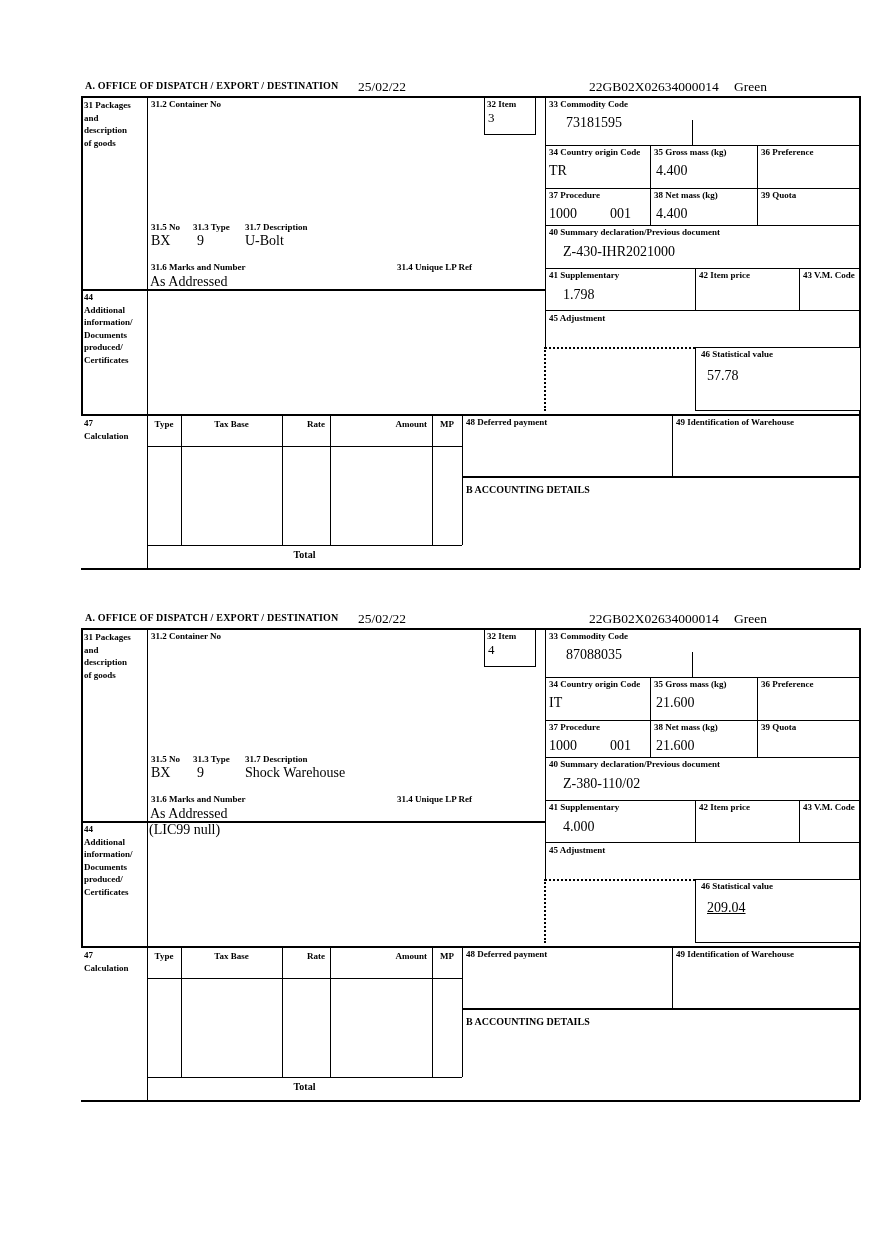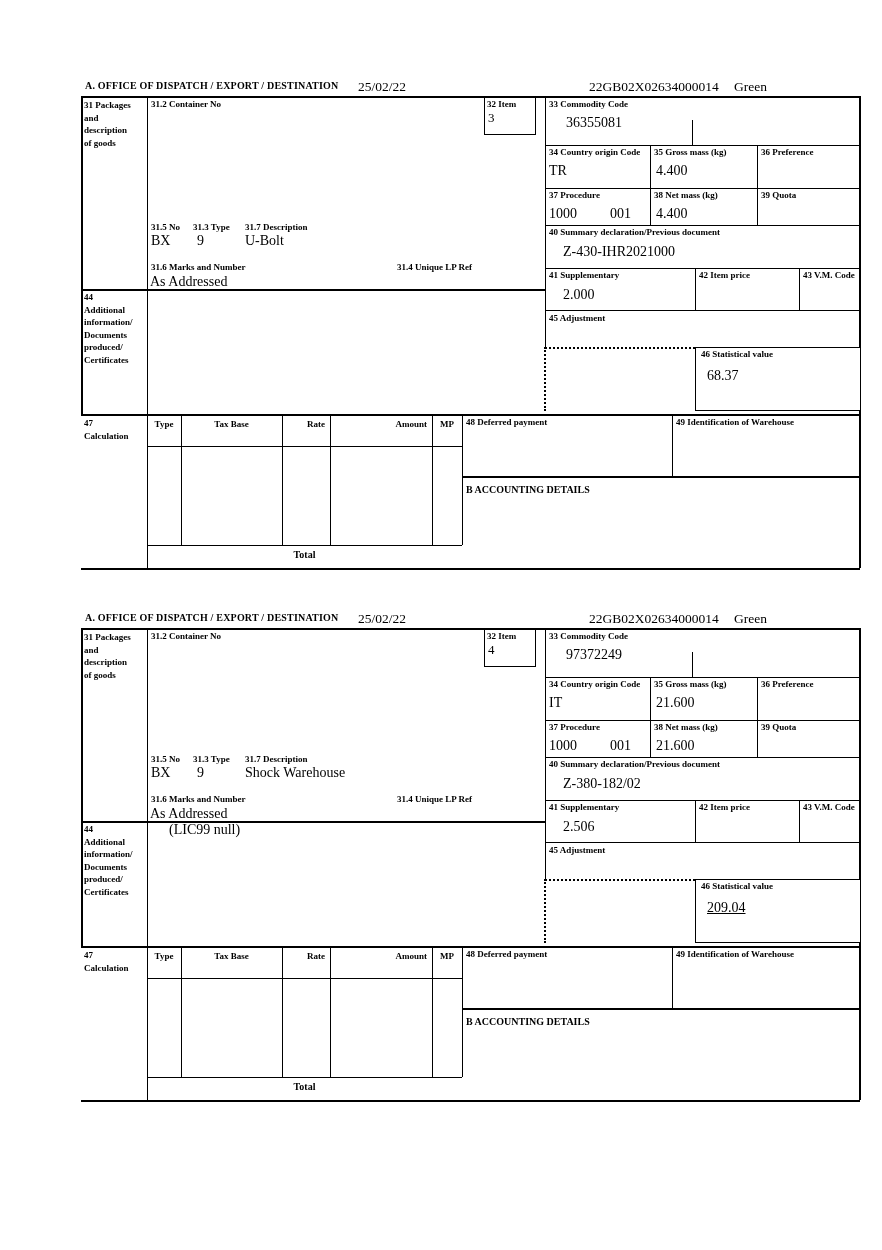--- a/index.html
+++ b/index.html
@@ -54,21 +54,21 @@
 
     <div class="lab" style="left:151px; top:21px;">31.2 Container No</div>
 
     <div class="vl" style="left:484px; top:20px; height:36px;"></div>
     <div class="vl" style="left:535px; top:20px; height:36px;"></div>
     <div class="hl" style="left:484px; top:56px; width:52px;"></div>
     <div class="lab" style="left:487px; top:21px;">32 Item</div>
     <div class="val-sm" style="left:488px; top:32px;">3</div>
 
     <div class="lab" style="left:549px; top:21px;">33 Commodity Code</div>
-    <div class="val" style="left:566px; top:37px;">36355081</div>
+    <div class="val" style="left:566px; top:37px;">73181595</div>
     <div class="vl" style="left:692px; top:42px; height:25px;"></div>
 
     <div class="hl" style="left:545px; top:67px; width:315px;"></div>
     <div class="hl" style="left:545px; top:110px; width:315px;"></div>
     <div class="hl" style="left:545px; top:147px; width:315px;"></div>
     <div class="hl" style="left:545px; top:190px; width:315px;"></div>
     <div class="hl" style="left:545px; top:232px; width:315px;"></div>
     <div class="vl" style="left:650px; top:67px; height:80px;"></div>
     <div class="vl" style="left:757px; top:67px; height:80px;"></div>
     <div class="vl" style="left:695px; top:190px; height:42px;"></div>
@@ -96,40 +96,40 @@
 
     <div class="lab" style="left:549px; top:149px;">40 Summary declaration/Previous document</div>
     <div class="val" style="left:563px; top:166px;">Z-430-IHR2021000</div>
 
     <div class="lab" style="left:151px; top:184px;">31.6 Marks and Number</div>
     <div class="lab" style="left:397px; top:184px;">31.4 Unique LP Ref</div>
     <div class="val" style="left:150px; top:196px;">As Addressed</div>
     <div class="hl2" style="left:81px; top:211px; width:464px;"></div>
 
     <div class="lab" style="left:549px; top:192px;">41 Supplementary</div>
-    <div class="val" style="left:563px; top:209px;">2.000</div>
+    <div class="val" style="left:563px; top:209px;">1.798</div>
     <div class="lab" style="left:699px; top:192px;">42 Item price</div>
     <div class="lab" style="left:803px; top:192px;">43 V.M. Code</div>
 
     <div class="lab-block" style="left:84px; top:213px;">
       <div class="labline">44</div>
       <div class="labline">Additional</div>
       <div class="labline">information/</div>
       <div class="labline">Documents</div>
       <div class="labline">produced/</div>
       <div class="labline">Certificates</div>
     </div>
     <div class="val" style="left:149px; top:212px;"></div>
 
     <div class="lab" style="left:549px; top:235px;">45 Adjustment</div>
 
     <div class="hd" style="left:545px; top:269px; width:150px;"></div>
     <div class="rect" style="left:695px; top:269px; width:164px; height:62px;"></div>
     <div class="lab" style="left:701px; top:271px;">46 Statistical value</div>
-    <div class="val" style="left:707px; top:290px;">68.37</div>
+    <div class="val" style="left:707px; top:290px;">57.78</div>
 
     <div class="hl2" style="left:81px; top:336px; width:779px;"></div>
     <div class="lab-block" style="left:84px; top:339px;">
       <div class="labline">47</div>
       <div class="labline">Calculation</div>
     </div>
     <div class="vl" style="left:181px; top:336px; height:131px;"></div>
     <div class="vl" style="left:282px; top:336px; height:131px;"></div>
     <div class="vl" style="left:330px; top:336px; height:131px;"></div>
     <div class="vl" style="left:432px; top:336px; height:131px;"></div>
@@ -176,21 +176,21 @@
 
     <div class="lab" style="left:151px; top:21px;">31.2 Container No</div>
 
     <div class="vl" style="left:484px; top:20px; height:36px;"></div>
     <div class="vl" style="left:535px; top:20px; height:36px;"></div>
     <div class="hl" style="left:484px; top:56px; width:52px;"></div>
     <div class="lab" style="left:487px; top:21px;">32 Item</div>
     <div class="val-sm" style="left:488px; top:32px;">4</div>
 
     <div class="lab" style="left:549px; top:21px;">33 Commodity Code</div>
-    <div class="val" style="left:566px; top:37px;">97372249</div>
+    <div class="val" style="left:566px; top:37px;">87088035</div>
     <div class="vl" style="left:692px; top:42px; height:25px;"></div>
 
     <div class="hl" style="left:545px; top:67px; width:315px;"></div>
     <div class="hl" style="left:545px; top:110px; width:315px;"></div>
     <div class="hl" style="left:545px; top:147px; width:315px;"></div>
     <div class="hl" style="left:545px; top:190px; width:315px;"></div>
     <div class="hl" style="left:545px; top:232px; width:315px;"></div>
     <div class="vl" style="left:650px; top:67px; height:80px;"></div>
     <div class="vl" style="left:757px; top:67px; height:80px;"></div>
     <div class="vl" style="left:695px; top:190px; height:42px;"></div>
@@ -210,41 +210,41 @@
     <div class="lab" style="left:761px; top:112px;">39 Quota</div>
 
     <div class="lab" style="left:151px; top:144px;">31.5 No</div>
     <div class="lab" style="left:193px; top:144px;">31.3 Type</div>
     <div class="lab" style="left:245px; top:144px;">31.7 Description</div>
     <div class="val" style="left:151px; top:155px;">BX</div>
     <div class="val" style="left:197px; top:155px;">9</div>
     <div class="val" style="left:245px; top:155px;">Shock Warehouse</div>
 
     <div class="lab" style="left:549px; top:149px;">40 Summary declaration/Previous document</div>
-    <div class="val" style="left:563px; top:166px;">Z-380-182/02</div>
+    <div class="val" style="left:563px; top:166px;">Z-380-110/02</div>
 
     <div class="lab" style="left:151px; top:184px;">31.6 Marks and Number</div>
     <div class="lab" style="left:397px; top:184px;">31.4 Unique LP Ref</div>
     <div class="val" style="left:150px; top:196px;">As Addressed</div>
     <div class="hl2" style="left:81px; top:211px; width:464px;"></div>
 
     <div class="lab" style="left:549px; top:192px;">41 Supplementary</div>
-    <div class="val" style="left:563px; top:209px;">2.506</div>
+    <div class="val" style="left:563px; top:209px;">4.000</div>
     <div class="lab" style="left:699px; top:192px;">42 Item price</div>
     <div class="lab" style="left:803px; top:192px;">43 V.M. Code</div>
 
     <div class="lab-block" style="left:84px; top:213px;">
       <div class="labline">44</div>
       <div class="labline">Additional</div>
       <div class="labline">information/</div>
       <div class="labline">Documents</div>
       <div class="labline">produced/</div>
       <div class="labline">Certificates</div>
     </div>
-    <div class="val" style="left:149px; top:212px;margin-left:20px;">(LIC99 null)</div>
+    <div class="val" style="left:149px; top:212px;">(LIC99 null)</div>
 
     <div class="lab" style="left:549px; top:235px;">45 Adjustment</div>
 
     <div class="hd" style="left:545px; top:269px; width:150px;"></div>
     <div class="rect" style="left:695px; top:269px; width:164px; height:62px;"></div>
     <div class="lab" style="left:701px; top:271px;">46 Statistical value</div>
     <div class="val" style="left:707px; top:290px;text-decoration:underline;">209.04</div>
 
     <div class="hl2" style="left:81px; top:336px; width:779px;"></div>
     <div class="lab-block" style="left:84px; top:339px;">

